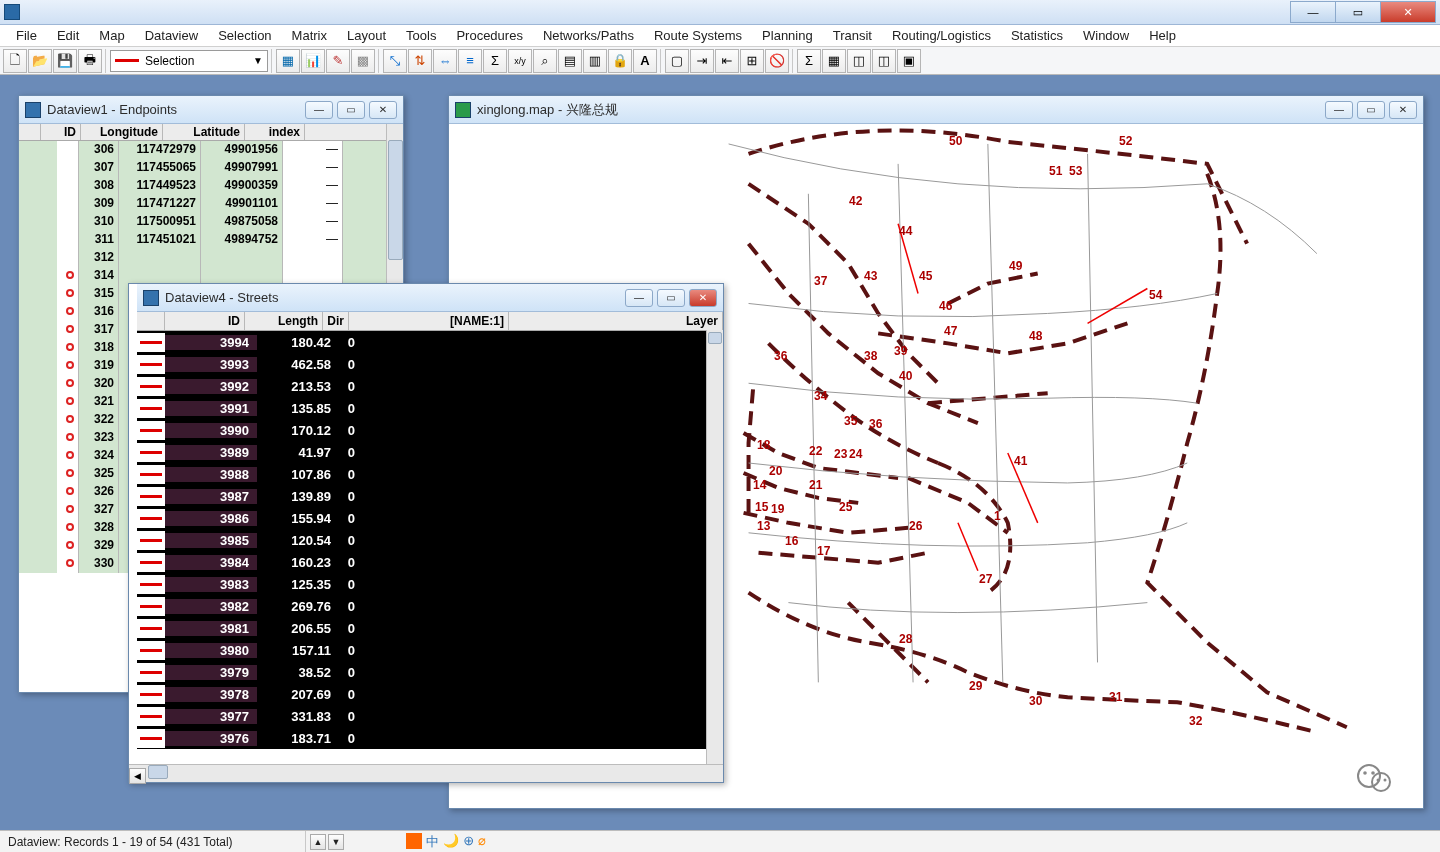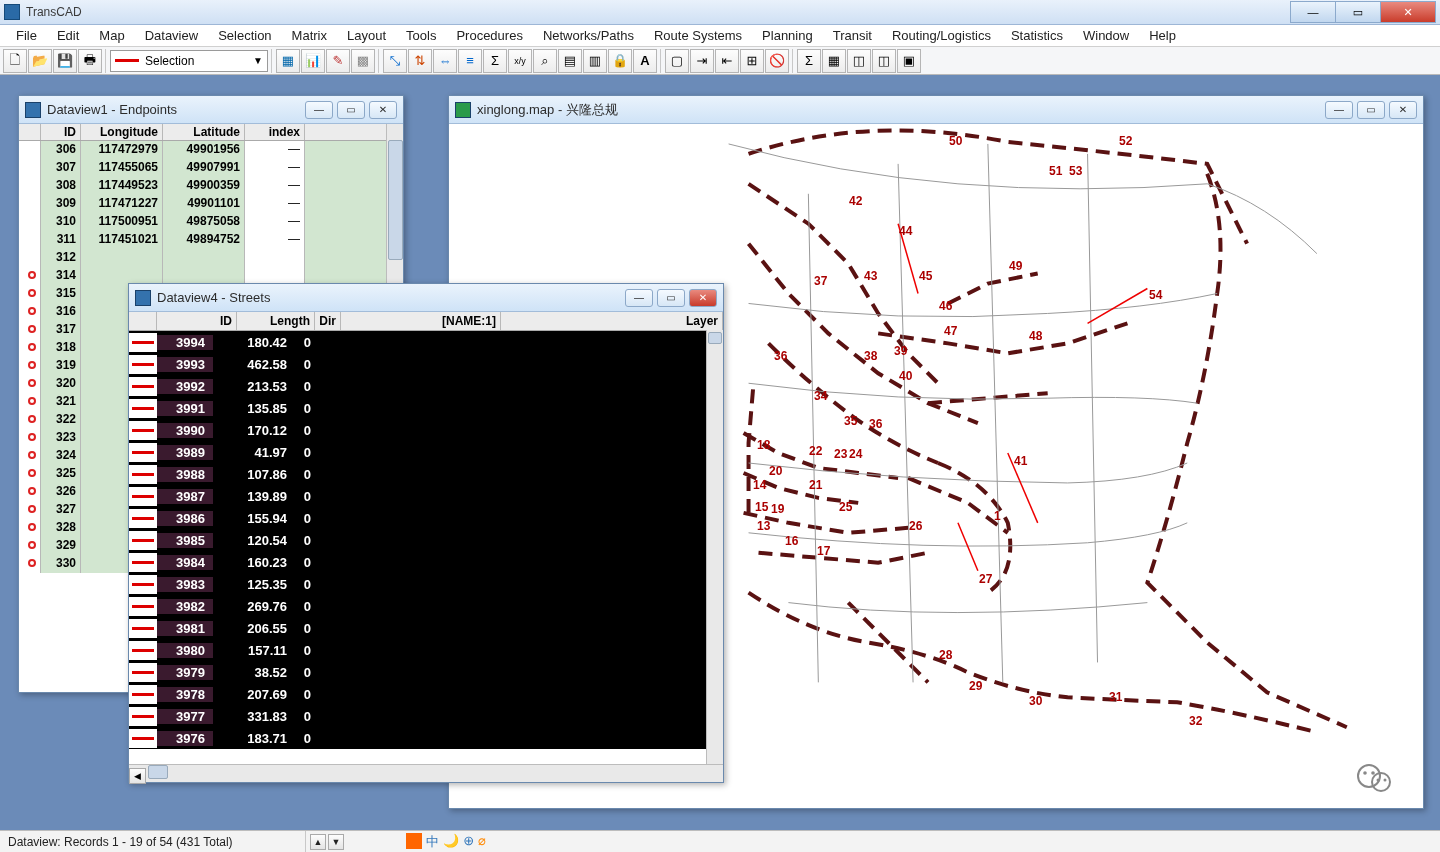--- a/index.html
+++ b/index.html
@@ -36,39 +36,39 @@
 .child-controls { display: flex; gap: 4px; }
 .child-cb { width: 28px; height: 18px; border: 1px solid #8ca8c8; background: linear-gradient(#f5faff,#d7e7f6); display: flex; align-items: center; justify-content: center; font-size: 10px; border-radius:3px;}
 .child-cb.close { background: linear-gradient(#e98a7f,#c83a2a); color:#fff; }
 
 
 .dv1 { top: 20px; left: 18px; width: 386px; height: 598px; }
 .dv1 .hdr { display:flex; background:#ececec; border-bottom:1px solid #aaa; }
 .dv1 .hdr div, .dv1 .row div { border-right:1px solid #b8b8b8; font-size:12px; padding:1px 4px; text-align:right; }
 .dv1 .hdr div { font-weight:bold; background:#ececec; }
 .dv1 .body { background:#d2e6d0; }
-.dv1 .row { display:flex; height:18px; }
+.dv1 .row { display:flex; height:18px;margin-left:38px; }
 .dv1 .c0{width:22px; text-align:center; background:#fff; padding:0;}
 .dv1 .c1{width:40px; font-weight:bold; background:#d2e6d0;}
 .dv1 .c2{width:82px; font-weight:bold; background:#d2e6d0;}
 .dv1 .c3{width:82px; font-weight:bold; background:#d2e6d0;}
 .dv1 .c4{width:60px; background:#fff;}
 .dv1 .dot{ width:8px;height:8px;border:2px solid #d22; border-radius:50%; display:inline-block; margin-top:3px;}
 .dv1 .scroll { position:absolute; right:0; top:28px; bottom:0; width:17px; background:#e9e9e9; border-left:1px solid #bcbcbc;}
 .dv1 .scroll .thumb{ position:absolute; top:16px; width:15px; left:1px; height:120px; background:#c9d7e8; border:1px solid #9ab; border-radius:2px;}
 
 
-.dv4 { top: 208px; left: 128px; width: 596px; height: 500px; z-index: 50; }
+.dv4 { top: 208px; left: 128px; width: 596px; height: 500px; z-index: 50; padding-left: 8px; }
 .dv4 .hdr { display:flex; background:#ececec; border-bottom:1px solid #aaa; }
 .dv4 .hdr div { border-right:1px solid #b8b8b8; font-size:12px; padding:2px 4px; text-align:right; font-weight:bold; }
 .dv4 .body { background:#000; color:#fff; font-family: "Courier New", monospace; font-weight:bold; font-size:13px; }
 .dv4 .row { display:flex; height:22px; align-items:center; }
 .dv4 .c0{width:28px; background:#fff;}
 .dv4 .c0 .line{ width:22px;height:3px;background:#d00; margin:8px auto;}
-.dv4 .cid{width:56px; text-align:right; padding-right:8px; background:#3a1a2e;}
+.dv4 .cid{width:92px; text-align:right; padding-right:8px; background:#3a1a2e;}
 .dv4 .clen{width:78px; text-align:right; padding-right:4px;}
 .dv4 .cdir{width:26px; text-align:right; padding-right:6px;}
 .dv4 .cname{width:160px;}
 .dv4 .clayer{flex:1; background:#fff;}
 .dv4 .h0{width:28px;}
 .dv4 .hid{width:80px;}
 .dv4 .hlen{width:78px;}
 .dv4 .hdir{width:26px;}
 .dv4 .hname{width:160px; text-align:left;}
 .dv4 .hlayer{flex:1; text-align:left;}
@@ -91,21 +91,20 @@
 .status .sbtns{ display:flex; margin-left:4px;}
 .sbtn{ width:16px;height:16px;border:1px solid #aaa;background:linear-gradient(#fdfdfd,#e4e4e4);font-size:9px;display:flex;align-items:center;justify-content:center;margin-right:2px;}
 .status .mid{ flex:0 0 250px; display:flex; gap:4px; padding-left:60px;}
 .sq{width:16px;height:16px;}
 </style>
 </head>
 <body>
 
 <div class="main-title">
   <div class="icon"></div>
-  <div class="title-text">TransCAD</div>
   <div class="win-controls">
     <div class="win-btn">—</div>
     <div class="win-btn">▭</div>
     <div class="win-btn close">✕</div>
   </div>
 </div>
 
 <div class="menu-bar" id="menu-bar">
     <span>File</span>
     <span>Edit</span>
@@ -255,21 +254,21 @@
           <div class="maplabel" style="left: 360px; top: 354px;">21</div>
           <div class="maplabel" style="left: 306px; top: 376px;">15</div>
           <div class="maplabel" style="left: 322px; top: 378px;">19</div>
           <div class="maplabel" style="left: 390px; top: 376px;">25</div>
           <div class="maplabel" style="left: 308px; top: 395px;">13</div>
           <div class="maplabel" style="left: 460px; top: 395px;">26</div>
           <div class="maplabel" style="left: 545px; top: 385px;">1</div>
           <div class="maplabel" style="left: 336px; top: 410px;">16</div>
           <div class="maplabel" style="left: 368px; top: 420px;">17</div>
           <div class="maplabel" style="left: 530px; top: 448px;">27</div>
-          <div class="maplabel" style="left: 450px; top: 524px; margin-left: 40px;">28</div>
+          <div class="maplabel" style="left: 450px; top: 508px;">28</div>
           <div class="maplabel" style="left: 520px; top: 555px;">29</div>
           <div class="maplabel" style="left: 580px; top: 570px;">30</div>
           <div class="maplabel" style="left: 660px; top: 566px;">31</div>
           <div class="maplabel" style="left: 740px; top: 590px;">32</div>
         </div>
       <div class="watermark">
         <span class="wm-icon">
          <svg viewBox="0 0 40 40">
               <circle cx="14" cy="18" r="11" fill="none" stroke="#888" stroke-width="2"></circle>
               <circle cx="26" cy="24" r="9" fill="none" stroke="#888" stroke-width="2"></circle>

